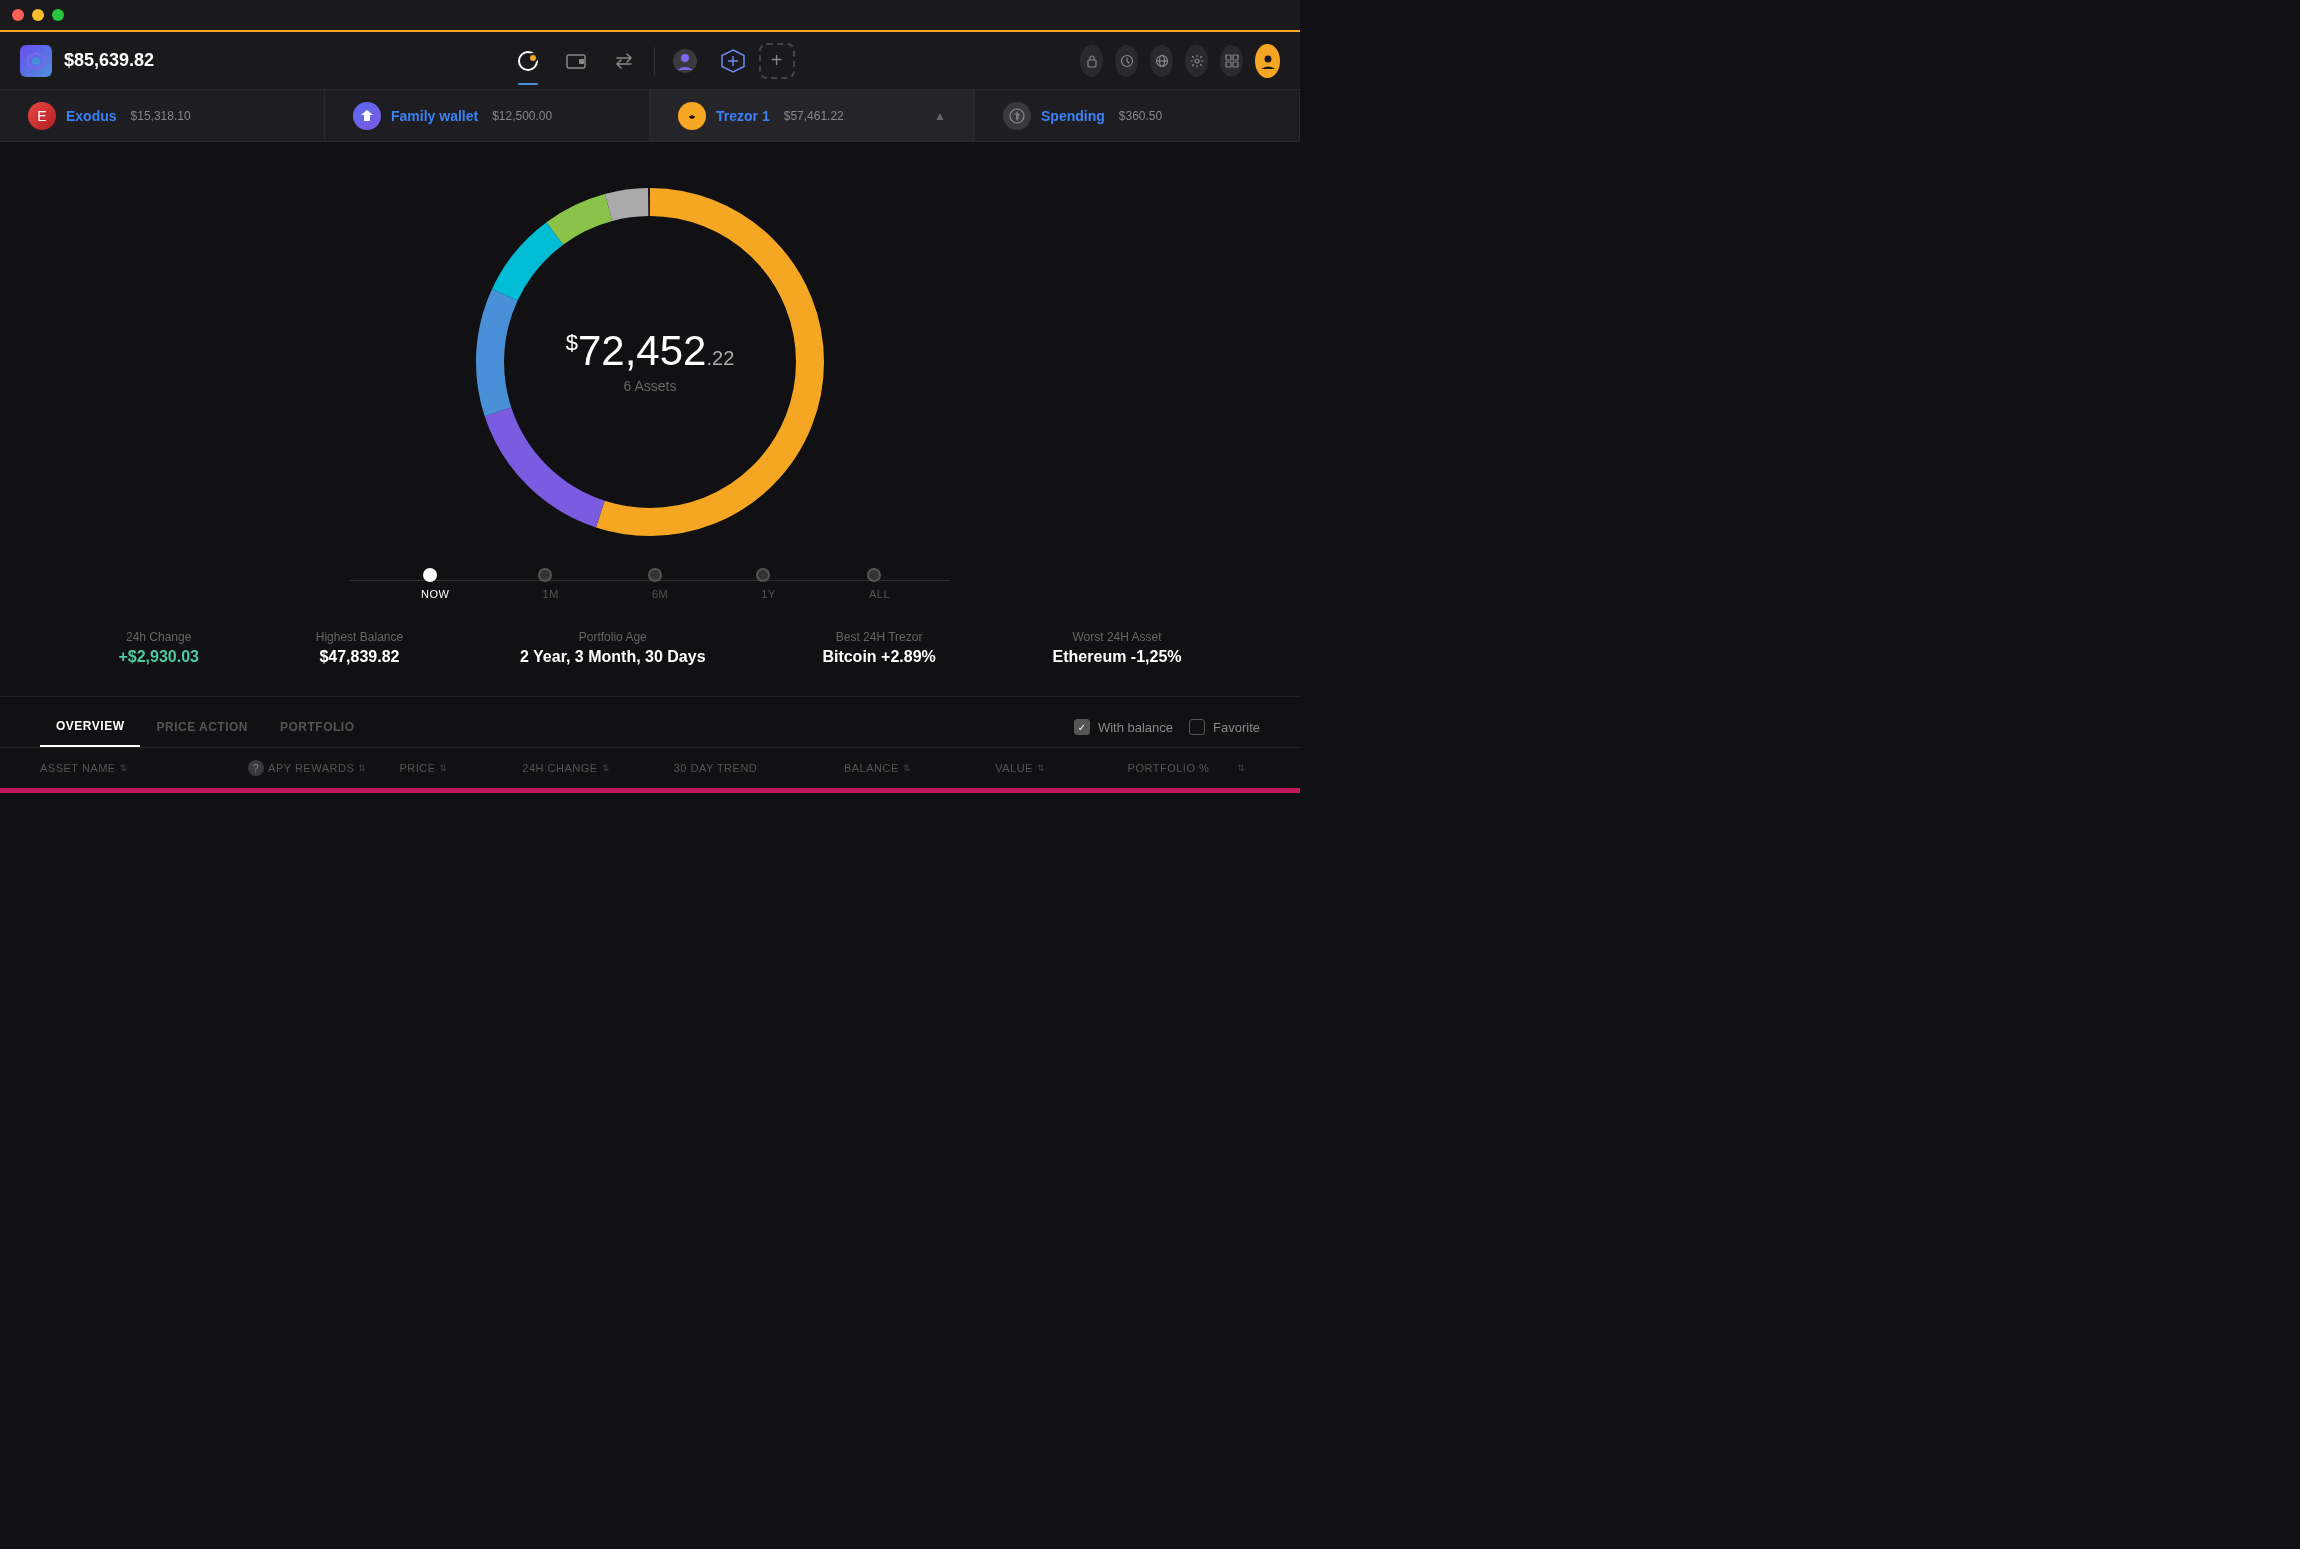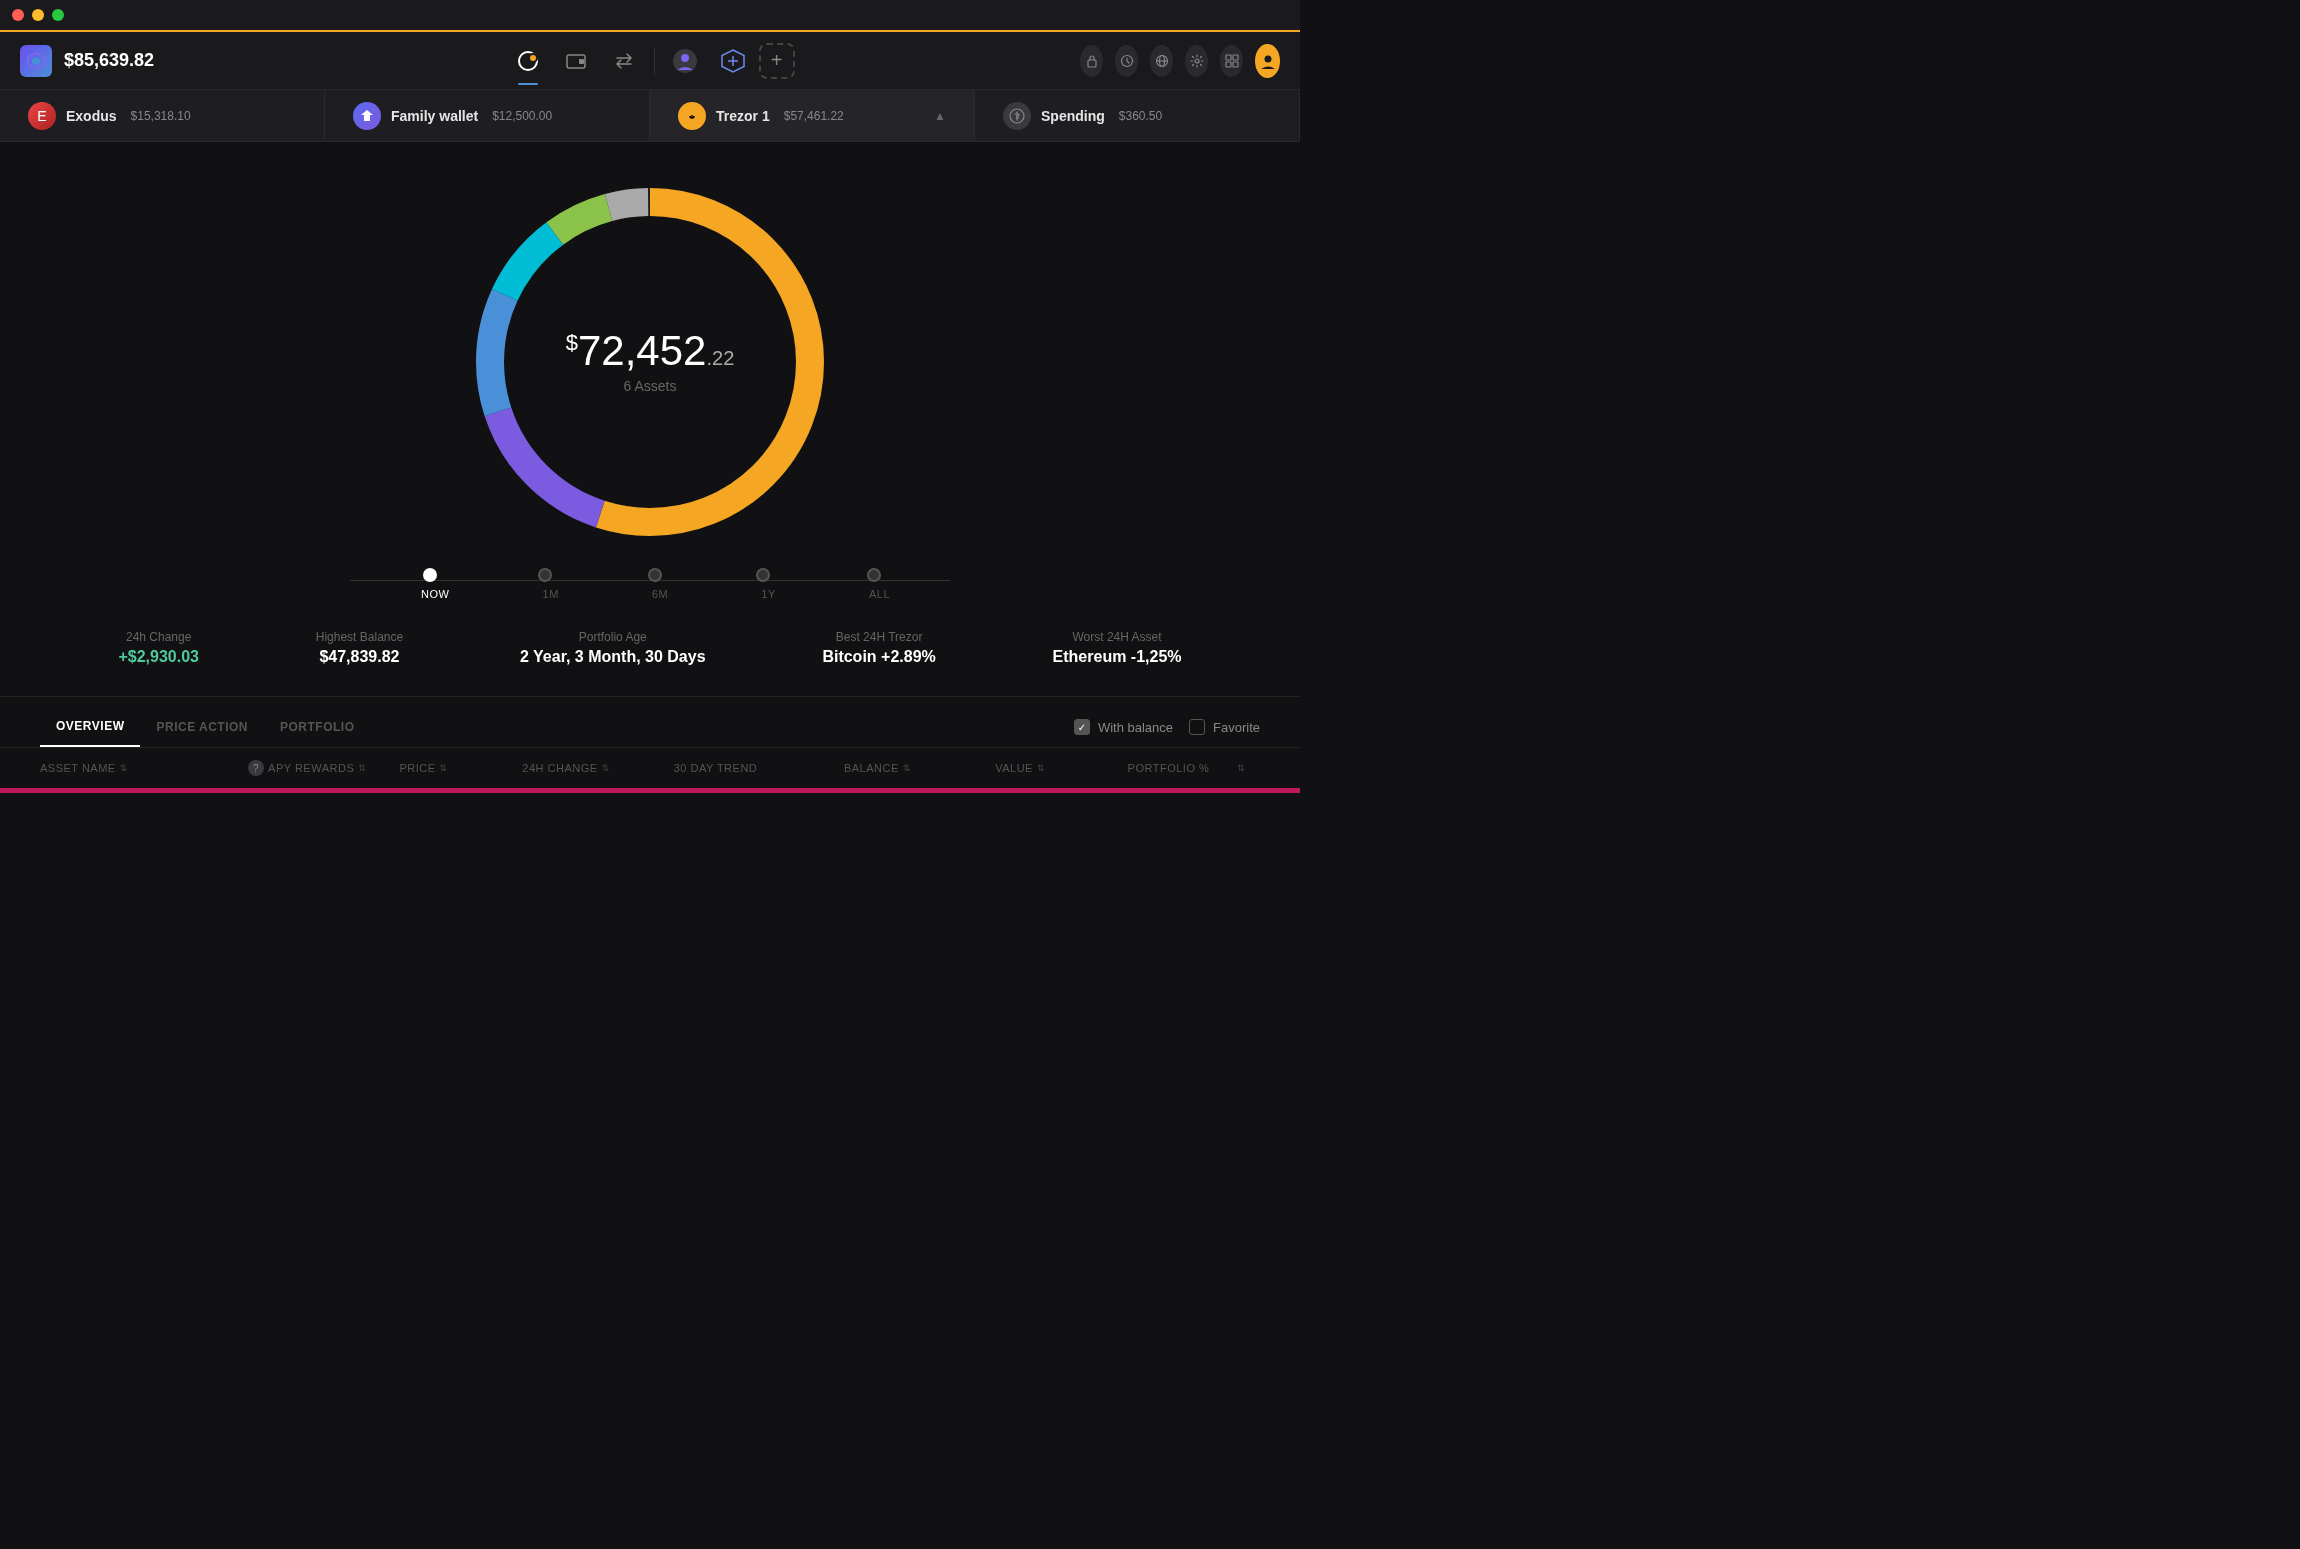--- a/index.html
+++ b/index.html
@@ -163,21 +163,21 @@
       display: flex; align-items: center; justify-content: center;
       font-size: 14px;
     }
     .wallet-icon-exodus { background: linear-gradient(135deg, #e44, #a22); }
     .wallet-icon-family { background: linear-gradient(135deg, #5b6af0, #7b5be0); }
     .wallet-icon-trezor { background: #f5a623; color: #000; }
     .wallet-icon-spending { background: #3a3a3e; color: #aaa; }
     .wallet-name {
       font-size: 14px;
       font-weight: 600;
-      color: #e5e5e5;
+      color: #3b82f6;
       text-align: center;
     }
     .wallet-balance {
       font-size: 12px;
       color: #888;
       margin-left: 4px;
       text-align: center;
     }
     .wallet-expand {
       margin-left: auto;

